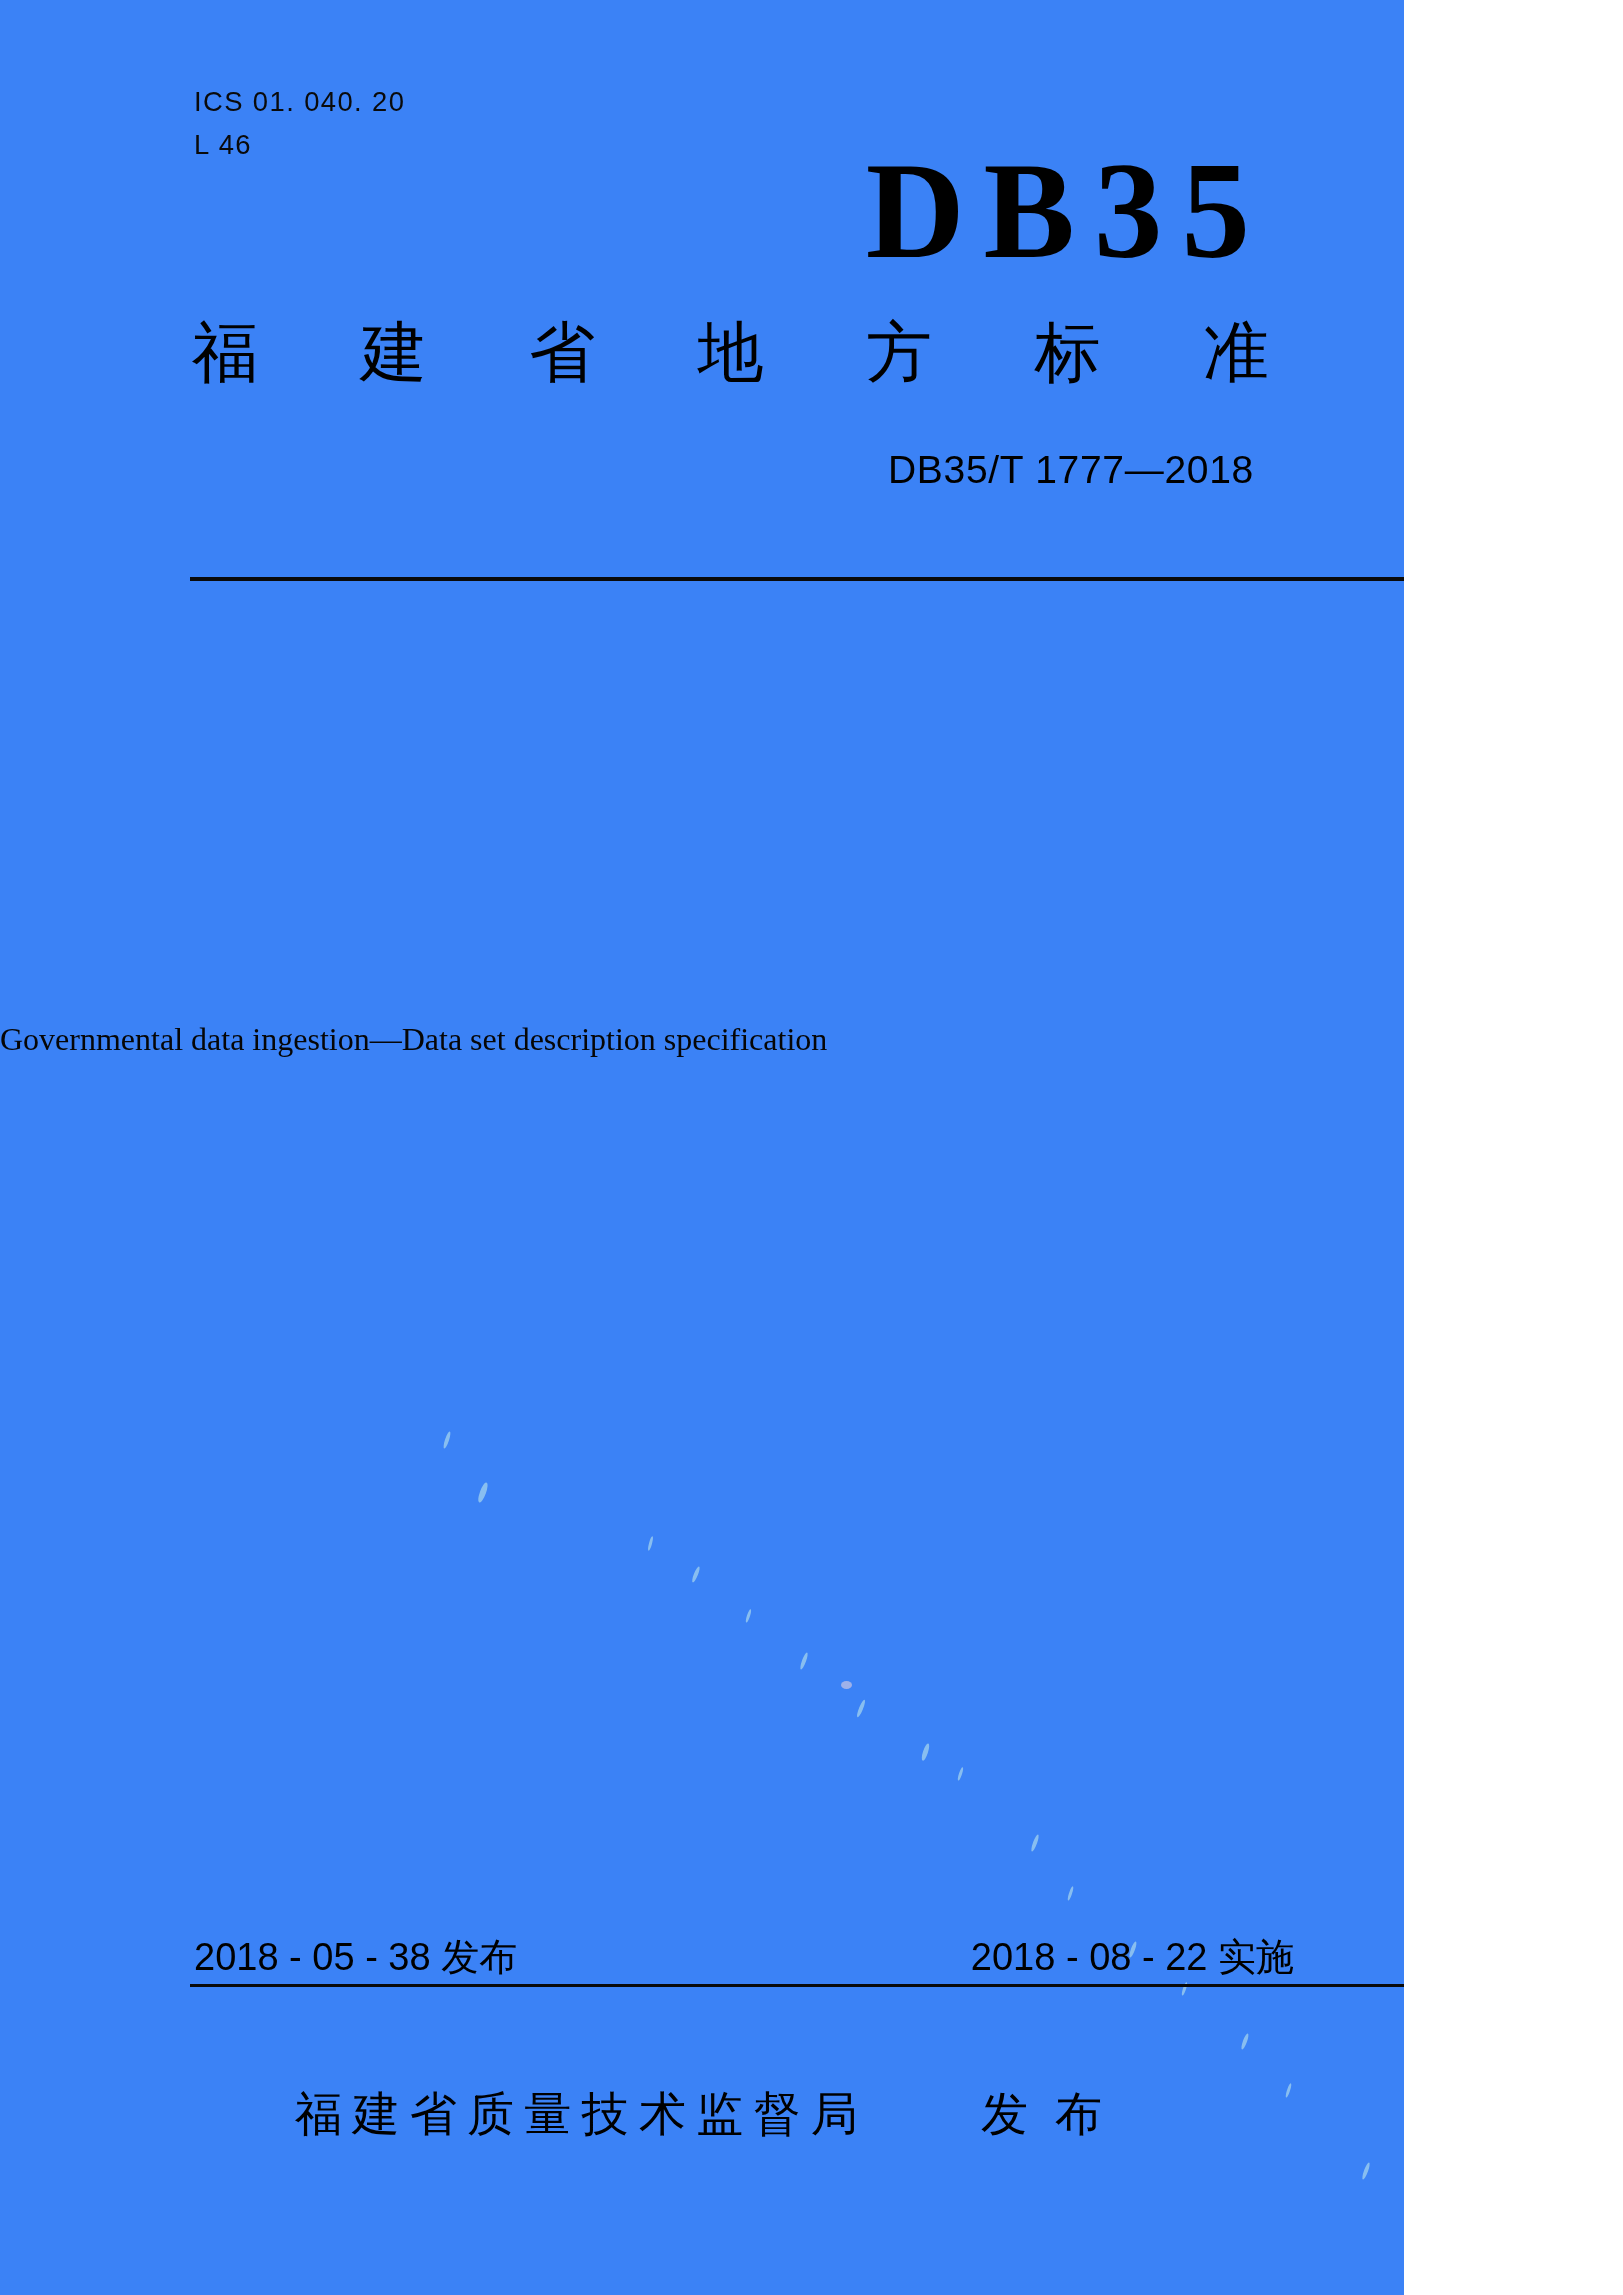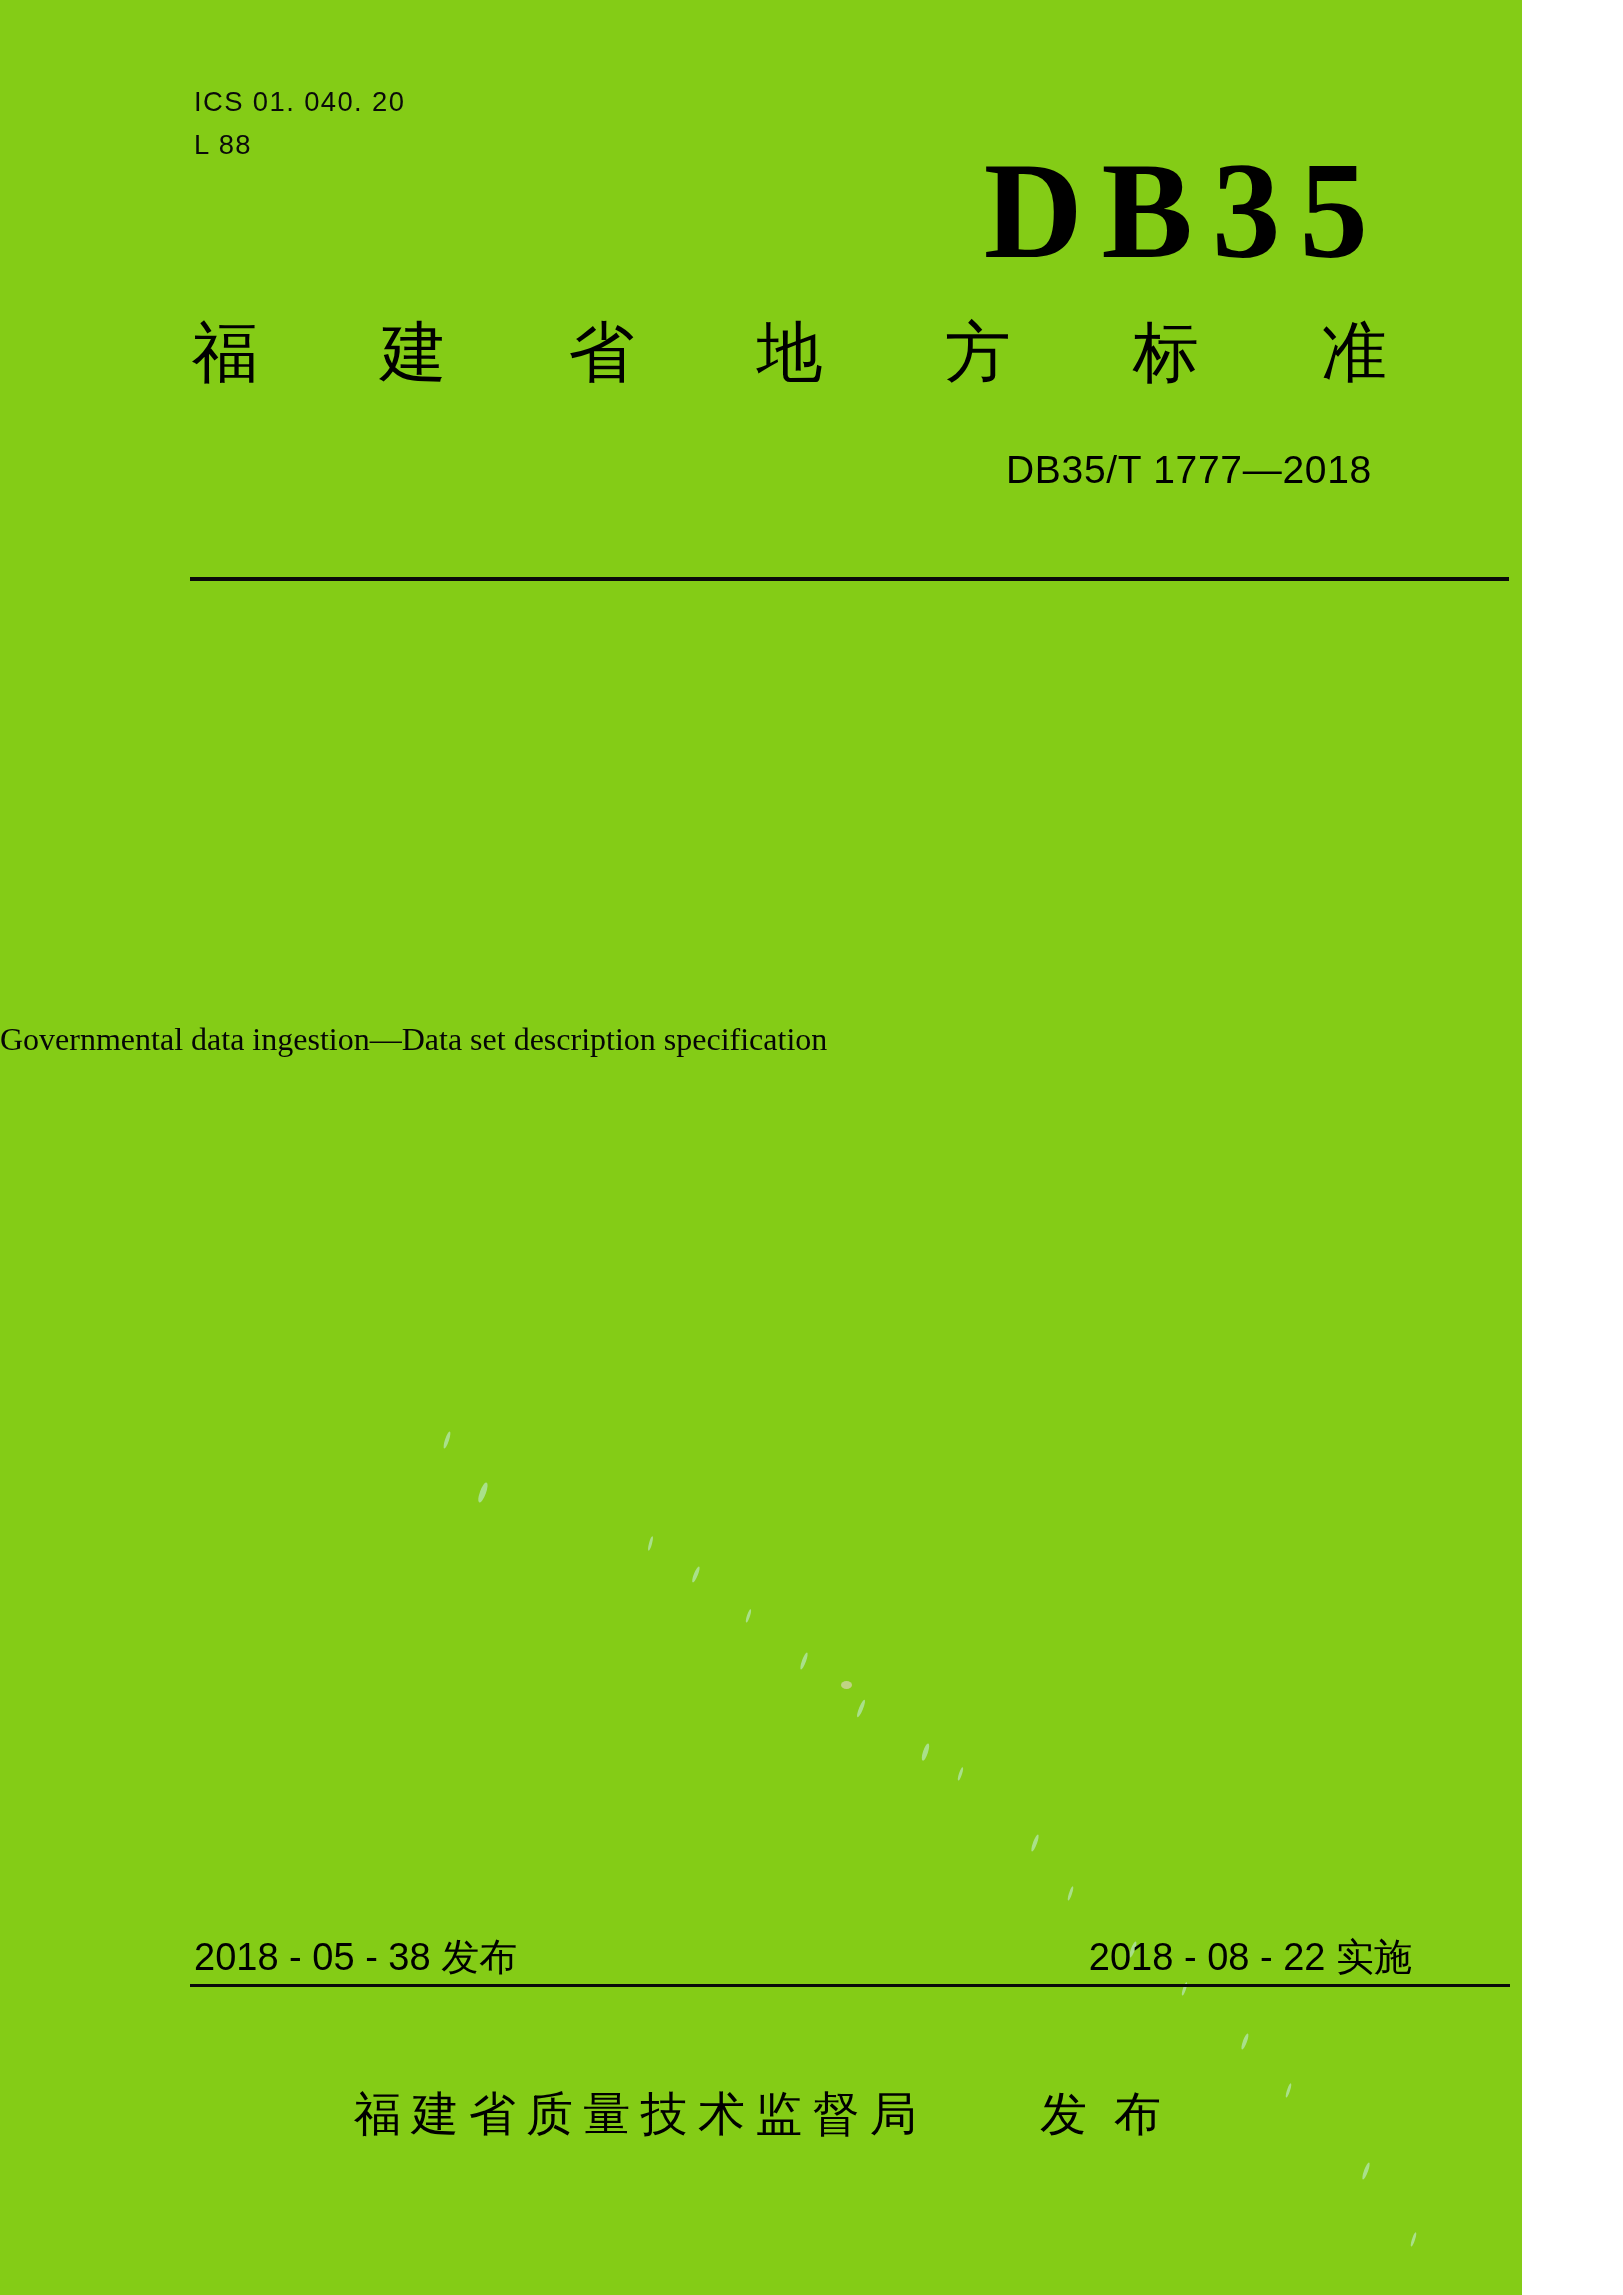--- a/index.html
+++ b/index.html
@@ -2,23 +2,23 @@
 <html style="font-size:11px"><head>
 <meta charset="utf-8">
 <style>
   html, body {
     margin: 0;
     padding: 0;
     background: #ffffff;
   }
   .page {
     position: relative;
-    width: 1522px;
+    width: 1404px;
     height: 2295px;
-    background: #84cc16;
+    background: #3b82f6;
     overflow: hidden;
     font-family: "Liberation Sans", "DejaVu Sans", sans-serif;
     color: #000000;
   }
   .abs { position: absolute; }
   .pre { white-space: pre; }
 
   
   .ics-block {
     left: 194px;
@@ -139,21 +139,21 @@
     font-weight: 500;
   }
 </style>
 </head>
 <body>
 
 <div class="page">
 
   <div class="abs ics-block">
     <div class="pre">ICS 01. 040. 20</div>
-    <div class="pre">L 88</div>
+    <div class="pre">L 46</div>
   </div>
 
   <div class="abs db35-logo">DB35</div>
 
   <div class="abs province-row">
     <span>福</span>
     <span>建</span>
     <span>省</span>
     <span>地</span>
     <span>方</span>

